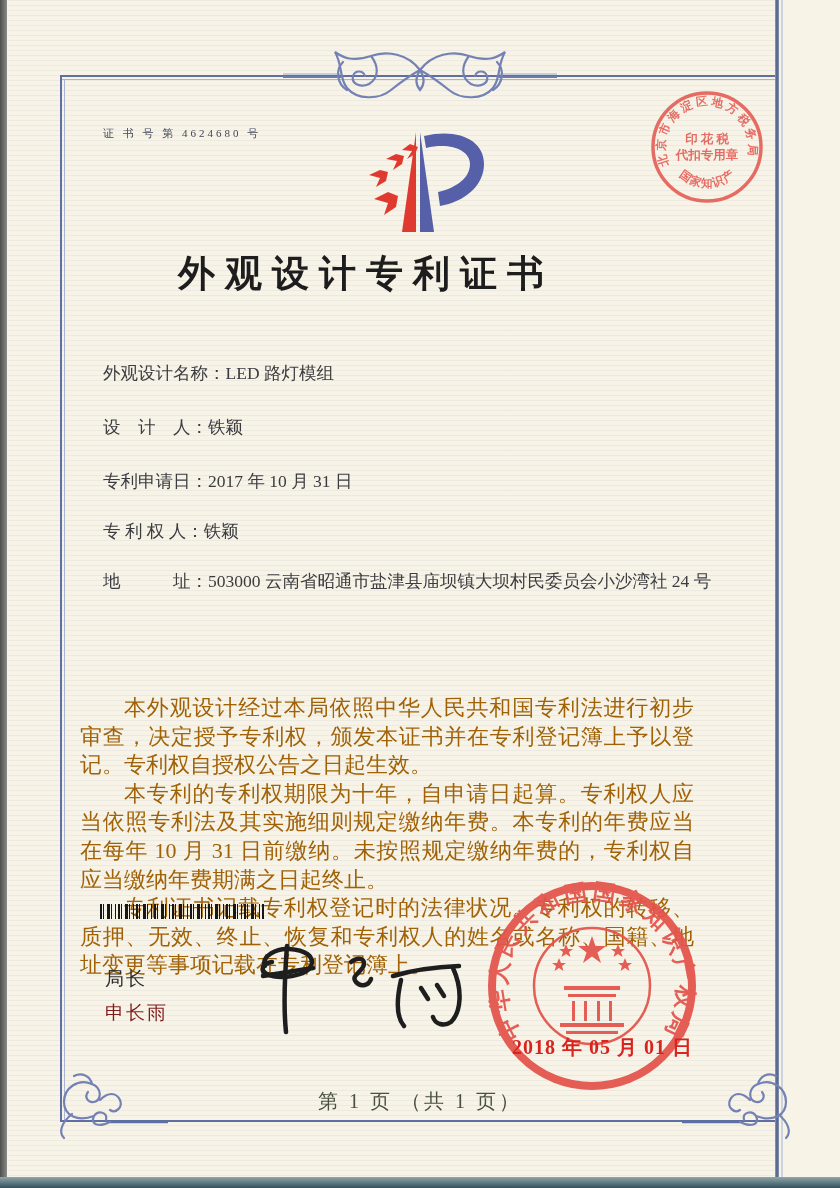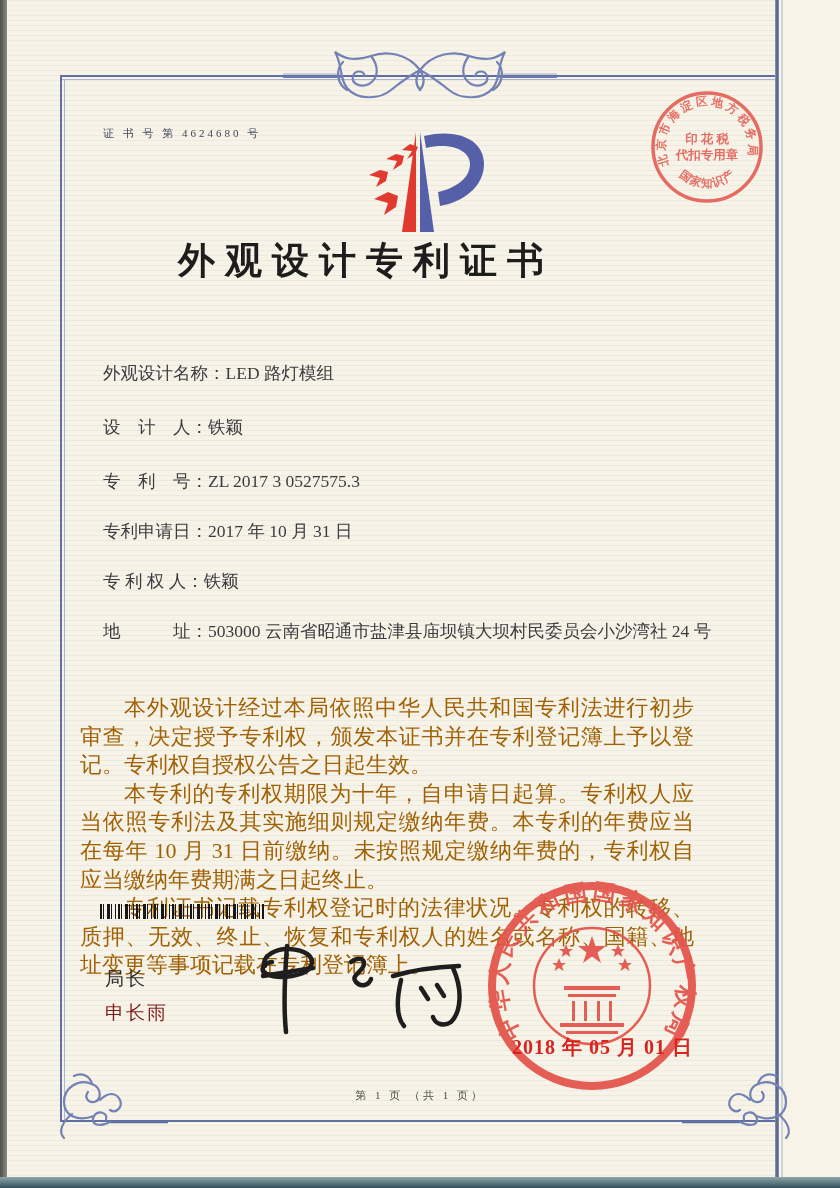--- a/index.html
+++ b/index.html
@@ -26,21 +26,21 @@
   .edge-right-soft{position:absolute;left:781px;top:0;width:2px;height:1177px;background:#ccd2de;}
   
   .frame-top{position:absolute;left:60px;top:75px;width:717px;height:2px;background:#5d6fa3;}
   .frame-top2{position:absolute;left:60px;top:79px;width:717px;height:1px;background:#a9b3d3;}
   .frame-left{position:absolute;left:60px;top:75px;width:2px;height:1047px;background:#5d6fa3;}
   .frame-left2{position:absolute;left:64px;top:79px;width:1px;height:1043px;background:#a9b3d3;}
   .frame-bottom{position:absolute;left:60px;top:1120px;width:717px;height:2px;background:#5d6fa3;}
 
   .cert-no{position:absolute;left:103px;top:126px;font-size:11px;color:#41465a;letter-spacing:3px;}
   .logo{position:absolute;left:338px;top:126px;}
-  .page-title{position:absolute;left:0;top:236px;width:732px;text-align:center;
+  .page-title{position:absolute;left:0;top:249px;width:732px;text-align:center;
     font-size:37px;font-weight:bold;color:#1d1d1d;letter-spacing:10px;}
 
   .fields{position:absolute;left:103px;top:352px;width:620px;font-size:17.5px;color:#3c3c40;}
   .frow{margin-bottom:15px;display:flex;align-items:flex-start;line-height:27px;margin-top:8px;}
   .frow .lab{white-space:pre;flex:0 0 auto;}
   .frow .val{flex:1 1 auto;}
   .r1{margin-bottom:27px;}
   .r2{margin-bottom:23px;}
   .addr-val{max-width:520px;}
   .grant-row{position:absolute;left:103px;top:657px;width:670px;font-size:17.5px;color:#3c3c40;}
@@ -61,21 +61,21 @@
   .sig-title{position:absolute;left:105px;top:966px;font-size:19px;color:#2e2e2e;letter-spacing:2px;}
   .sig-name{position:absolute;left:105px;top:1000px;font-size:19px;color:#7f1d1d;letter-spacing:2px;}
   .sig-script{position:absolute;left:225px;top:932px;}
 
   .seal-big{position:absolute;left:480px;top:874px;opacity:.93;}
   .seal-date{position:absolute;left:512px;top:1034px;font-size:20px;color:#d8241f;
     letter-spacing:1px;font-weight:bold;}
   .seal-top{position:absolute;left:648px;top:88px;opacity:.88;}
 
   .footer{position:absolute;left:0;top:1088px;width:840px;text-align:center;
-    font-size:11px;color:#49503f;letter-spacing:3px;}
+    font-size:20px;color:#49503f;letter-spacing:3px;}
 
   .ornament-top{position:absolute;left:283px;top:40px;}
   .ornament-bl{position:absolute;left:50px;top:1070px;}
   .ornament-br{position:absolute;left:680px;top:1070px;}
 </style>
 </head>
 <body>
 
 <div id="page">
 
@@ -149,24 +149,20 @@
   <div class="page-title">外观设计专利证书</div>
 
   <div class="fields">
     <div class="frow r1">
       <span class="lab">外观设计名称：</span>
       <span class="val">LED 路灯模组</span>
     </div>
     <div class="frow r1">
       <span class="lab">设　计　人：</span>
       <span class="val">铁颖</span>
-    </div>
-    <div class="frow r2">
-      <span class="lab">专　利　号：</span>
-      <span class="val">ZL 2017 3 0527575.3</span>
     </div>
     <div class="frow r2">
       <span class="lab">专利申请日：</span>
       <span class="val">2017 年 10 月 31 日</span>
     </div>
     <div class="frow r2">
       <span class="lab">专 利 权 人：</span>
       <span class="val">铁颖</span>
     </div>
     <div class="frow">

